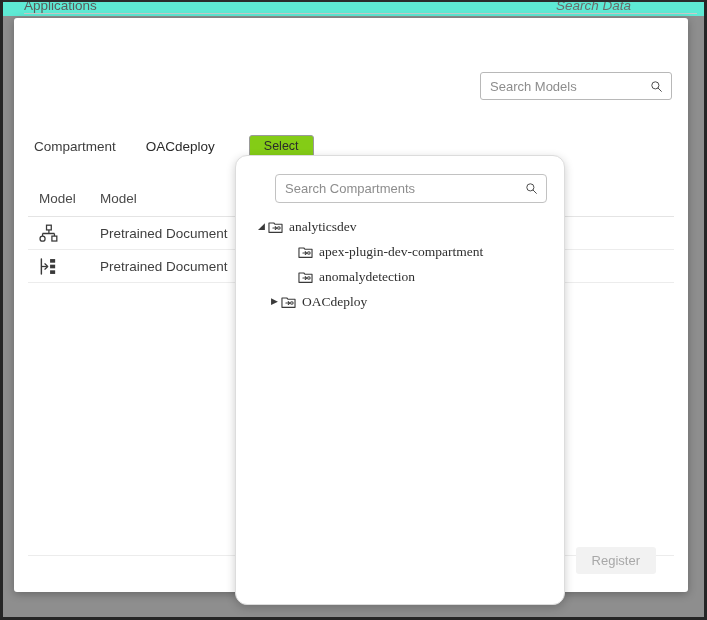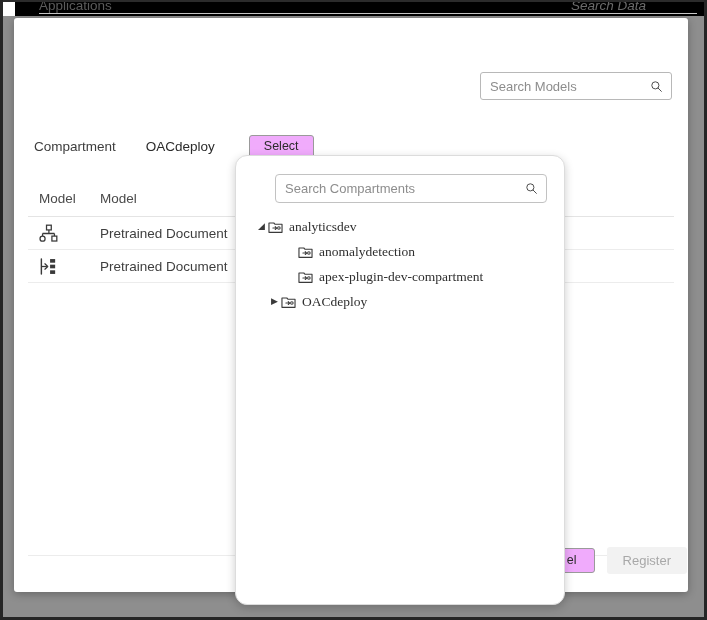--- a/index.html
+++ b/index.html
@@ -18,22 +18,21 @@
   
   #page-root {
     position: absolute;
     inset: 0;
     background: #ffffff;
   }
   .bg-strip {
     position: absolute;
     left: 0; right: 0; top: 0;
     height: 16px;
-    background: #000000;
-    margin-left: 15px;
+    background: #5eead4;
   }
   .bg-label {
     position: absolute;
     top: -2px;
     font-size: 13.5px;
     color: #5b5b5b;
     white-space: nowrap;
     overflow: hidden;
   }
   .bg-label.left  { left: 24px; }
@@ -172,21 +171,21 @@
   }
   .compartment-value {
     font-size: 13.5px;
     color: #2b2b2b;
     margin-left: 18px;
   }
   .btn {
     font-family: "Liberation Sans", sans-serif;
     font-size: 12.5px;
     color: #2b2b2b;
-    background: #f0abfc;
+    background: #84cc16;
     border: 1px solid #9a9a9a;
     border-radius: 3px;
     padding: 4px 14px;
     cursor: pointer;
     line-height: 1.1;
   }
   .select-btn { margin-left: 22px; }
 
   
   .table {
@@ -226,21 +225,21 @@
     position: absolute;
     left: 14px; right: 14px;
     top: 537px;
     height: 1px;
     background: #ececec;
   }
 
   
   .dialog-footer {
     position: absolute;
-    right: 1px;
+    right: 32px;
     bottom: 18px;
     display: flex;
     align-items: center;
     gap: 12px;
   }
   .btn-cancel { padding: 5px 17px; }
   .btn-register {
     padding: 6px 16px;
     border: 0;
     border-radius: 3px;
@@ -424,33 +423,33 @@
 
       <div class="tree-node child">
         <span class="twisty spacer"></span>
         <span class="comp-icon">
           <svg viewBox="0 0 16 15" width="15" height="14" aria-hidden="true">
             <path d="M1 3.2 V13.2 H15 V4.6 H7.6 L6.2 3.2 Z" fill="none" stroke="currentColor" stroke-width="1.2" stroke-linejoin="round"></path>
             <path d="M5.2 8.6 H9.2 M7.7 7.0 L9.3 8.6 L7.7 10.2" fill="none" stroke="currentColor" stroke-width="1.1" stroke-linecap="round" stroke-linejoin="round"></path>
             <circle cx="11.6" cy="8.6" r="1.4" fill="none" stroke="currentColor" stroke-width="1.1"></circle>
           </svg>
         </span>
-        <span class="node-label">anomalydetection</span>
+        <span class="node-label">apex-plugin-dev-compartment</span>
       </div>
 
       <div class="tree-node child">
         <span class="twisty spacer"></span>
         <span class="comp-icon">
           <svg viewBox="0 0 16 15" width="15" height="14" aria-hidden="true">
             <path d="M1 3.2 V13.2 H15 V4.6 H7.6 L6.2 3.2 Z" fill="none" stroke="currentColor" stroke-width="1.2" stroke-linejoin="round"></path>
             <path d="M5.2 8.6 H9.2 M7.7 7.0 L9.3 8.6 L7.7 10.2" fill="none" stroke="currentColor" stroke-width="1.1" stroke-linecap="round" stroke-linejoin="round"></path>
             <circle cx="11.6" cy="8.6" r="1.4" fill="none" stroke="currentColor" stroke-width="1.1"></circle>
           </svg>
         </span>
-        <span class="node-label">apex-plugin-dev-compartment</span>
+        <span class="node-label">anomalydetection</span>
       </div>
 
       <div class="tree-node sibling">
         <span class="twisty">▶</span>
         <span class="comp-icon">
           <svg viewBox="0 0 16 15" width="15" height="14" aria-hidden="true">
             <path d="M1 3.2 V13.2 H15 V4.6 H7.6 L6.2 3.2 Z" fill="none" stroke="currentColor" stroke-width="1.2" stroke-linejoin="round"></path>
             <path d="M5.2 8.6 H9.2 M7.7 7.0 L9.3 8.6 L7.7 10.2" fill="none" stroke="currentColor" stroke-width="1.1" stroke-linecap="round" stroke-linejoin="round"></path>
             <circle cx="11.6" cy="8.6" r="1.4" fill="none" stroke="currentColor" stroke-width="1.1"></circle>
           </svg>

